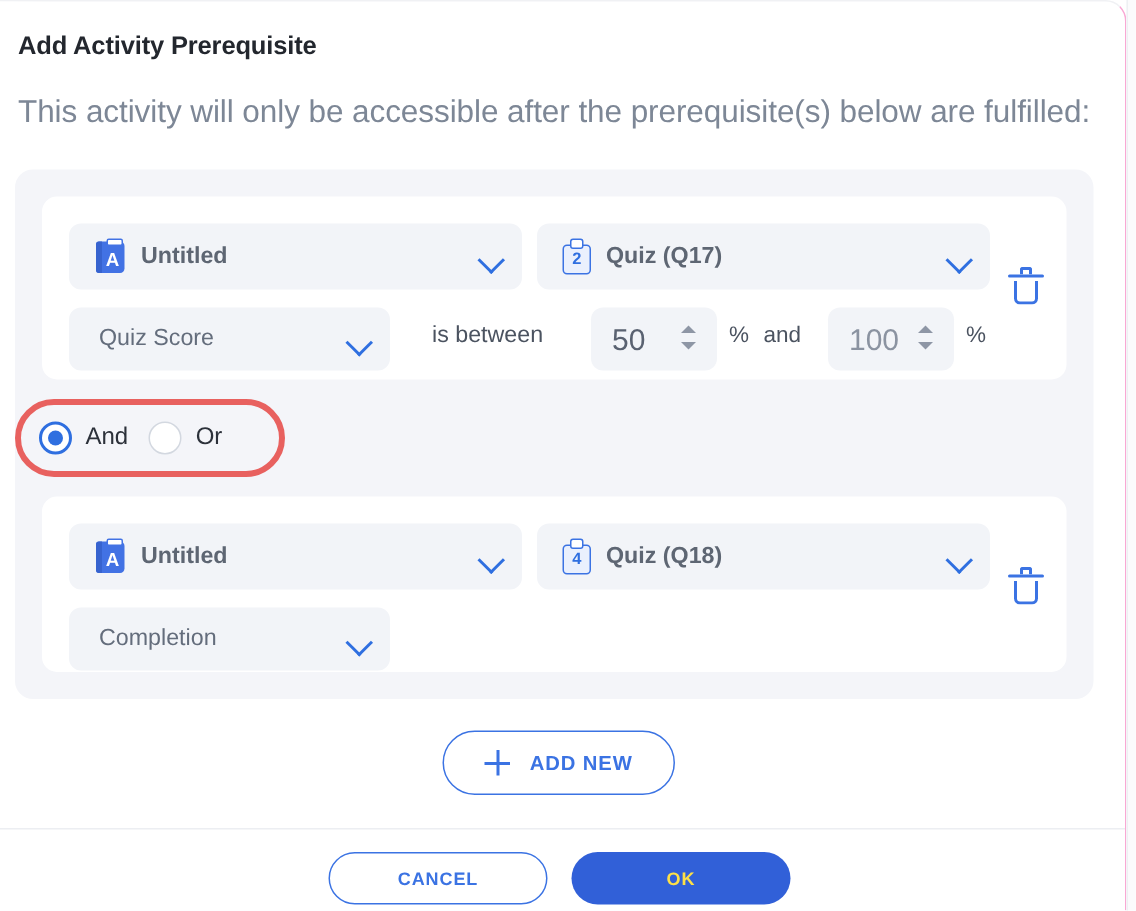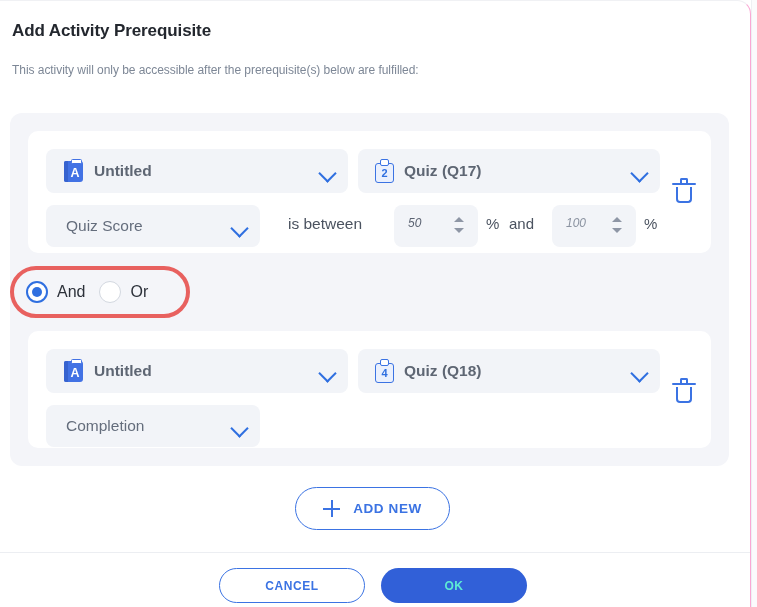--- a/index.html
+++ b/index.html
@@ -27,21 +27,21 @@
     position: absolute;
     left: 12px; top: 20px;
     font-size: 17px;
     font-weight: bold;
     color: #23272e;
     letter-spacing: -0.1px;
   }
   .subtitle {
     position: absolute;
     left: 12px; top: 62px;
-    font-size: 12px;
+    font-size: 21px;
     color: #7d8796;
     letter-spacing: -0.05px;
   }
 
   
   .panel {
     position: absolute;
     left: 10px; top: 112px;
     width: 719px; height: 353px;
     background: #f4f5f9;
@@ -176,23 +176,22 @@
     height: 42px;
     background: #f2f4f8;
     border-radius: 8px;
     cursor: text;
   }
   .num-1 { left: 366px; width: 84px; }
   .num-2 { left: 524px; width: 84px; }
   .num .val {
     position: absolute;
     left: 14px; top: 11px;
-    font-size: 12px;
+    font-size: 20px;
     color: #5a6271;
-    font-style: italic;
   }
   .num .val.muted { color: #8b93a1; }
   .spin {
     position: absolute;
     right: 13px; top: 11px;
     width: 11px; height: 20px;
   }
   .spin i {
     position: absolute;
     left: 0;
@@ -346,21 +345,21 @@
     left: 219px; top: 567px;
     width: 146px;
     background: #ffffff;
     border: 1.5px solid #3b73e3;
     color: #3b73e3;
   }
   .btn-ok {
     left: 381px; top: 567px;
     width: 146px;
     background: #3160d8;
-    color: #5eead4;
+    color: #fde047;
   }
 
   
   .sb-track {
     position: absolute;
     right: 0; top: 0;
     width: 6px; height: 607px;
     background: #fbfbfc;
     border-left: 1px solid #eef0f3;
   }

